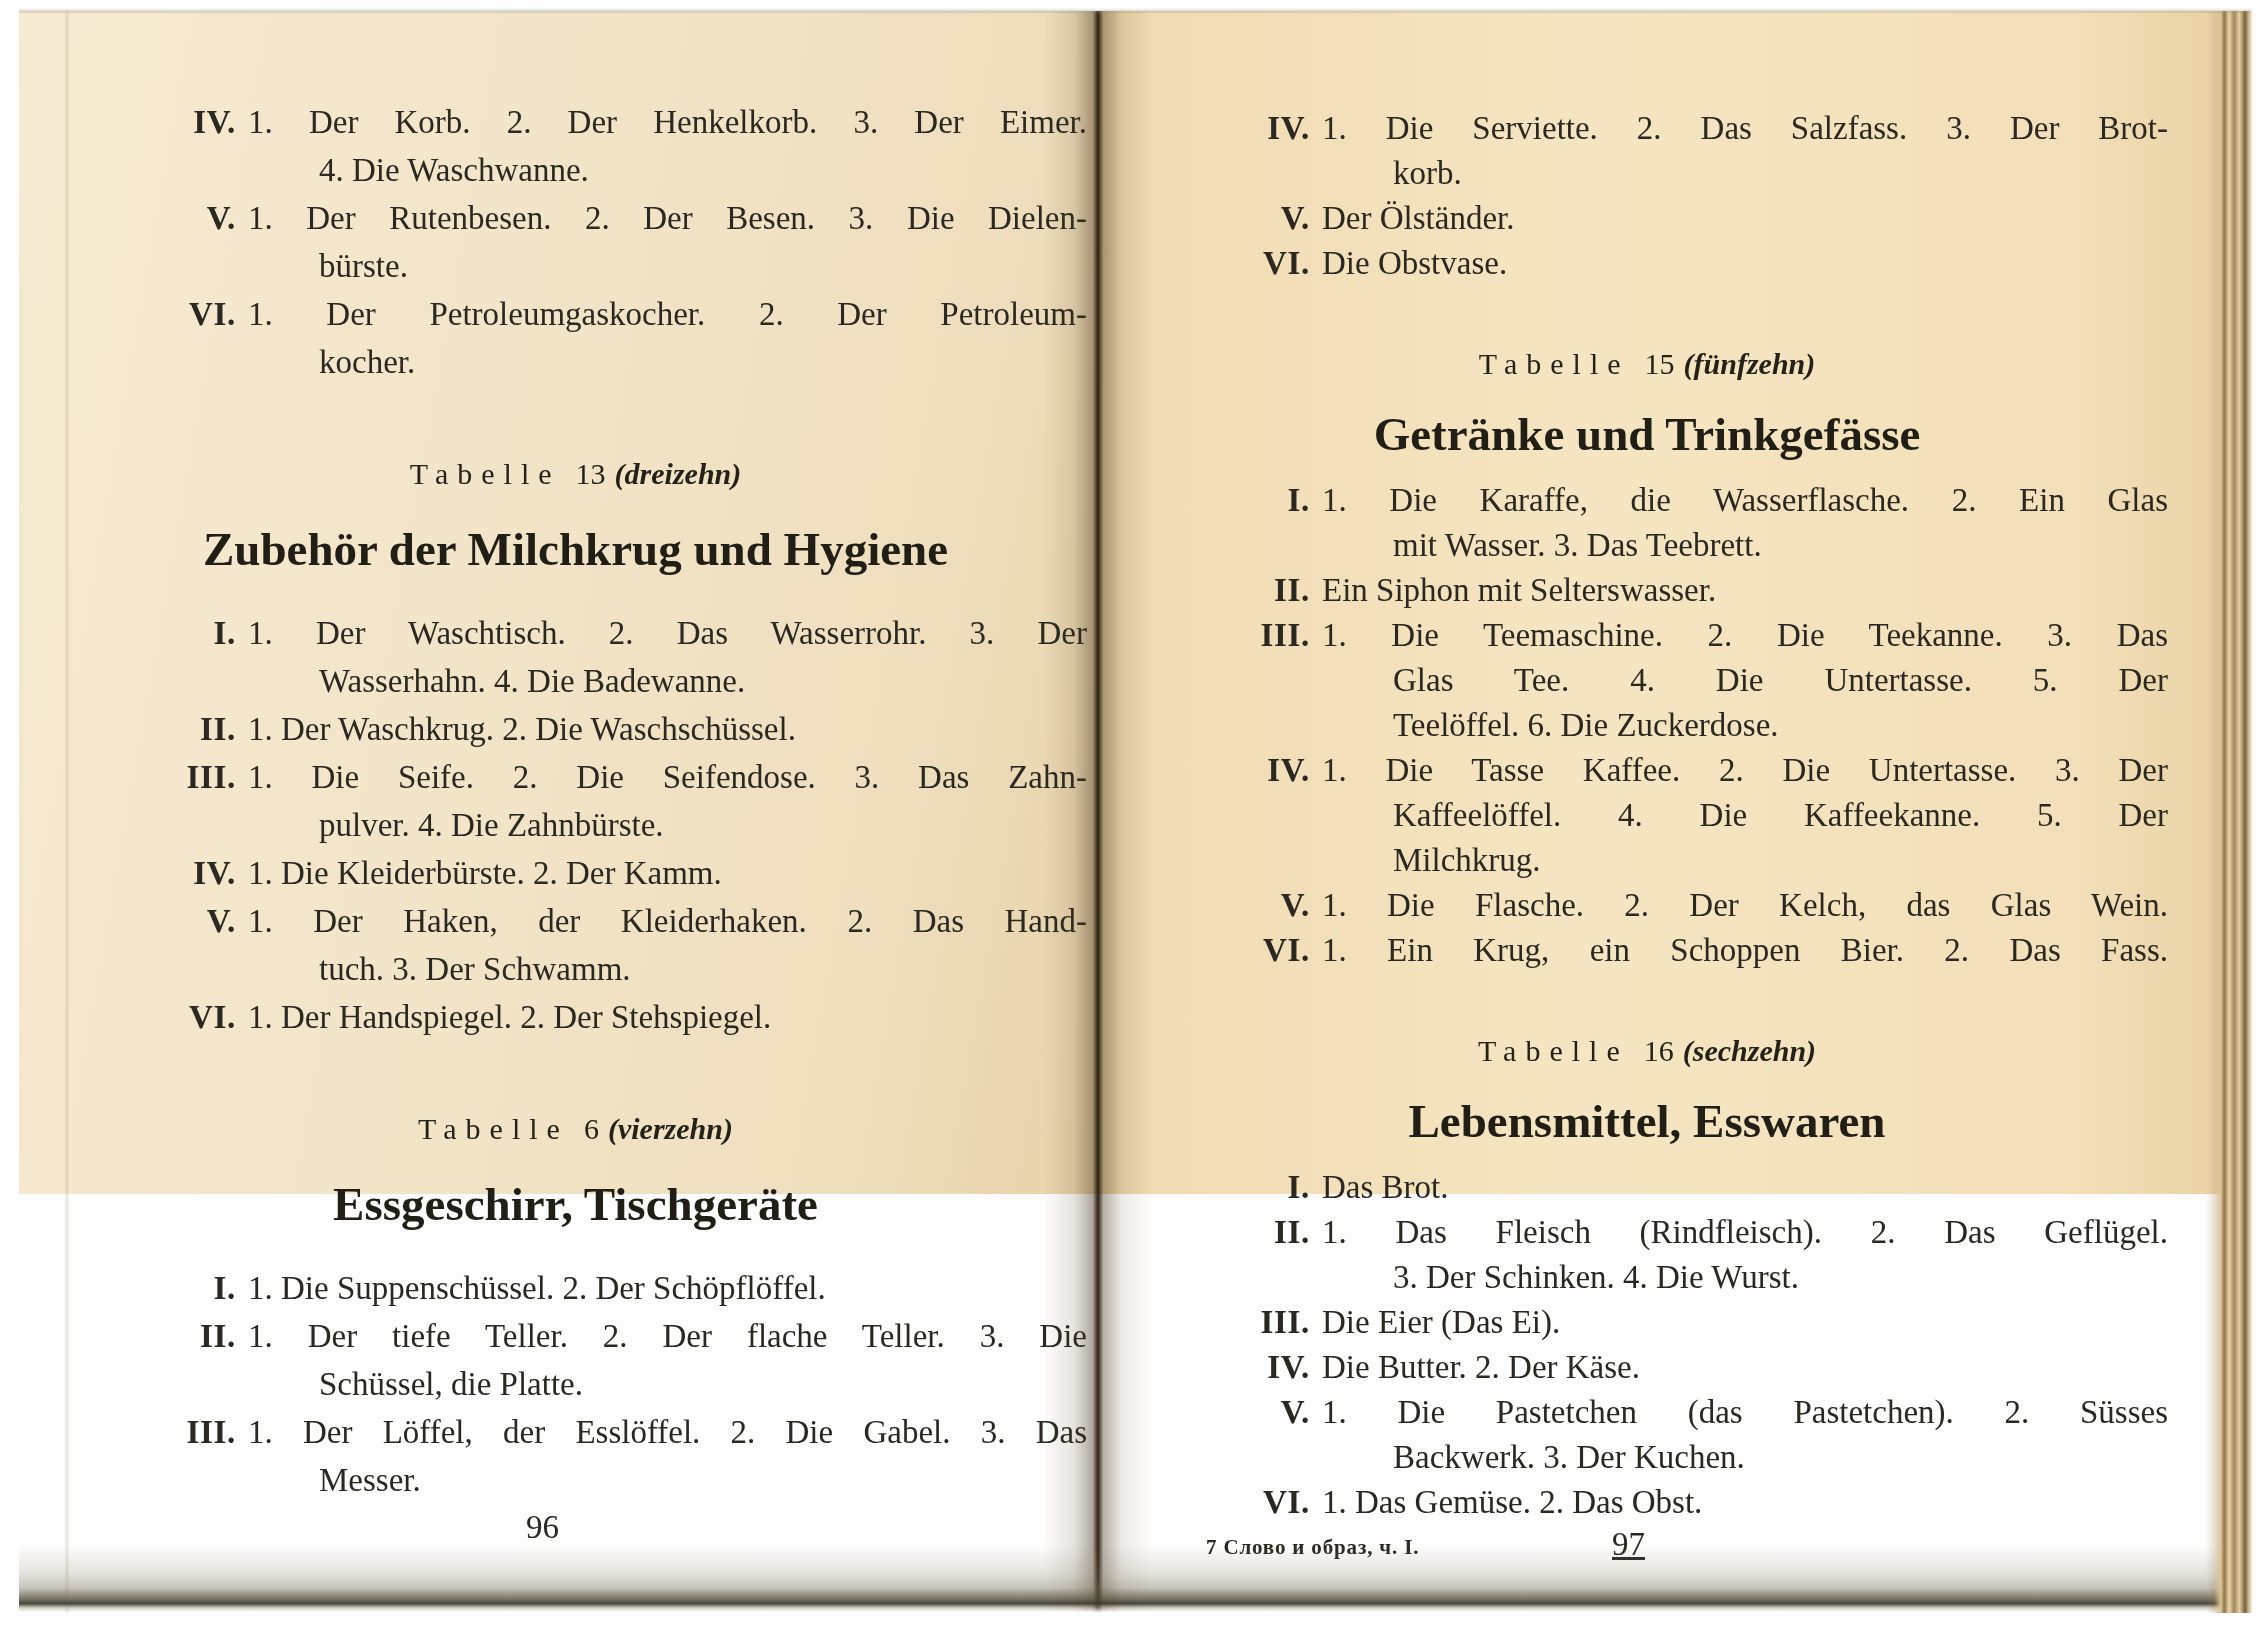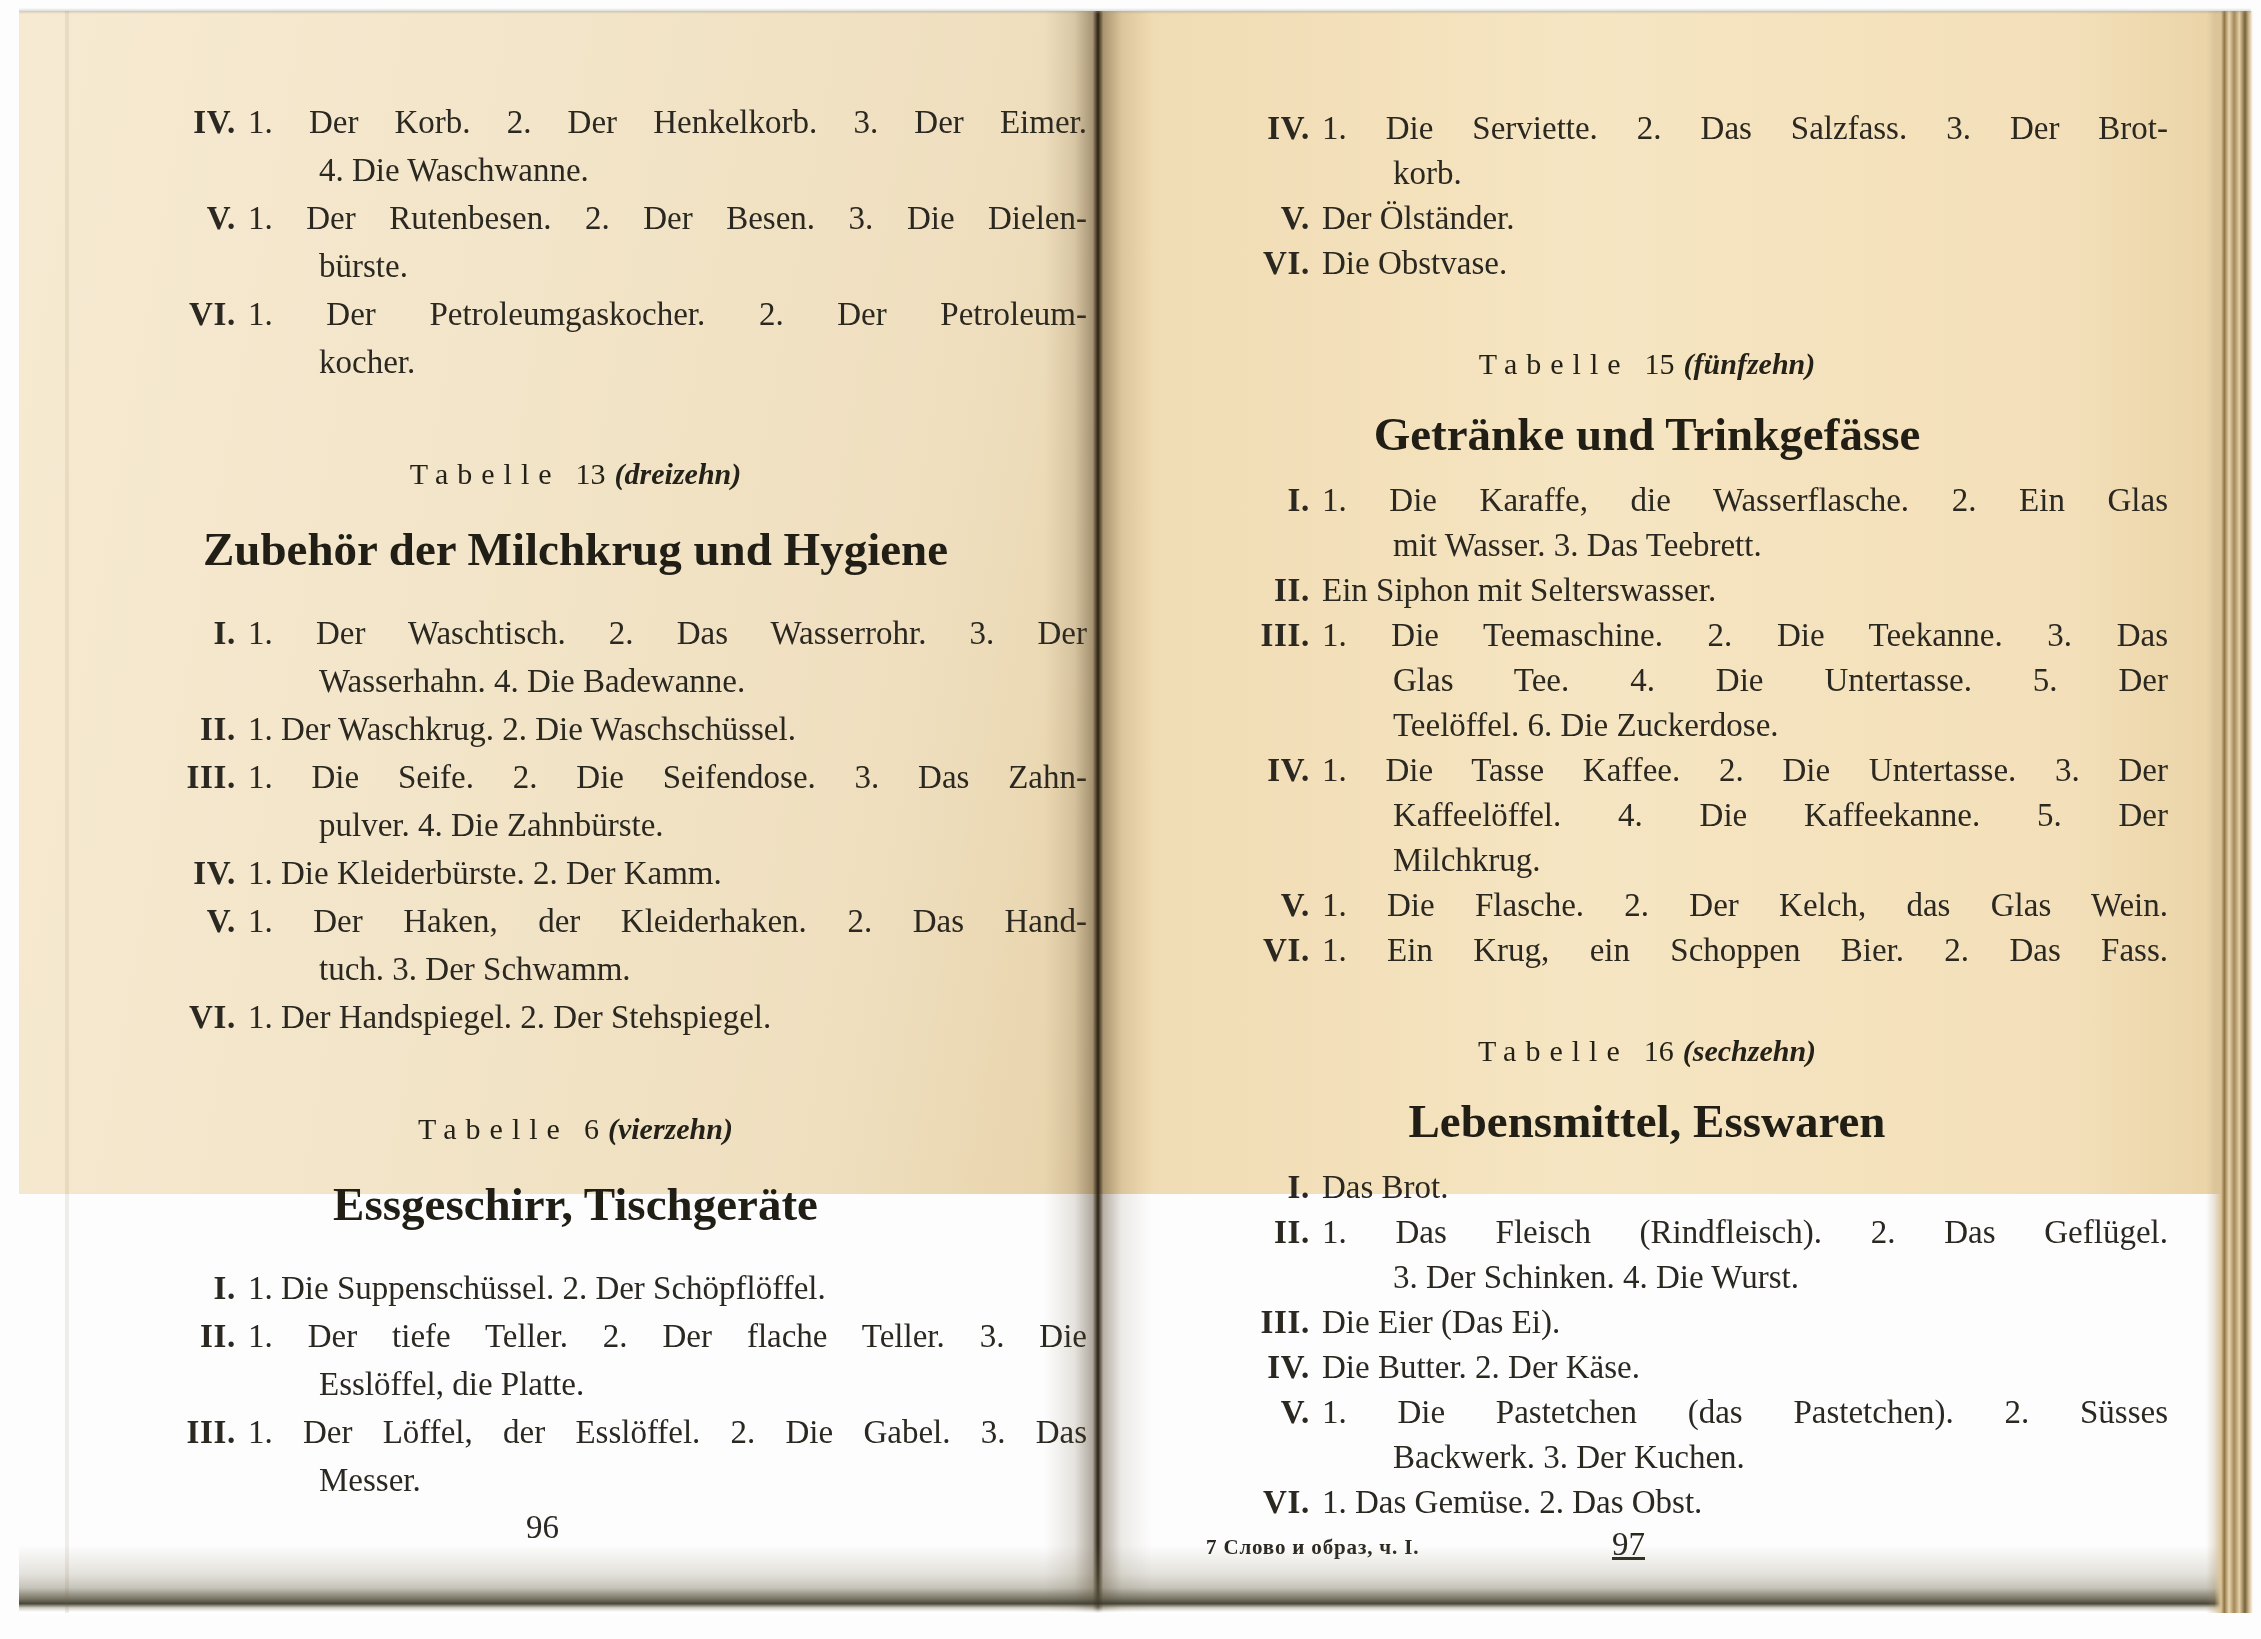--- a/index.html
+++ b/index.html
@@ -147,21 +147,21 @@
             <div class="item">
                   <span class="rn">I.</span>
                   <span class="itext">
                   <div class="line">1. Die Suppenschüssel. 2. Der Schöpflöffel.</div>
                 </span>
                 </div>
               <div class="item">
                   <span class="rn">II.</span>
                   <span class="itext">
                   <div class="line full">1. Der tiefe Teller. 2. Der flache Teller. 3. Die</div>
-                  <div class="line cont">Esslöffel, die Platte.</div>
+                  <div class="line cont">Schüssel, die Platte.</div>
                 </span>
                 </div>
               <div class="item">
                   <span class="rn">III.</span>
                   <span class="itext">
                   <div class="line full">1. Der Löffel, der Esslöffel. 2. Die Gabel. 3. Das</div>
                   <div class="line cont">Messer.</div>
                 </span>
                 </div>
             </div>

